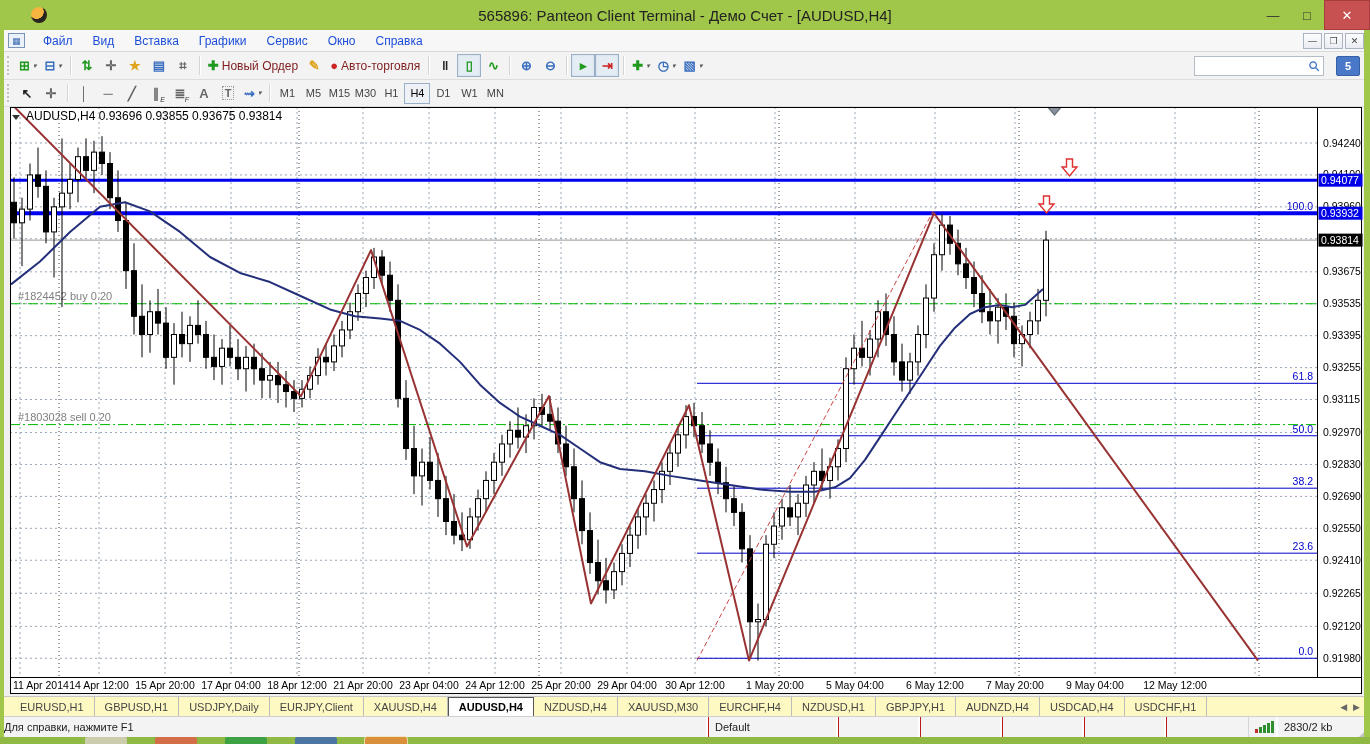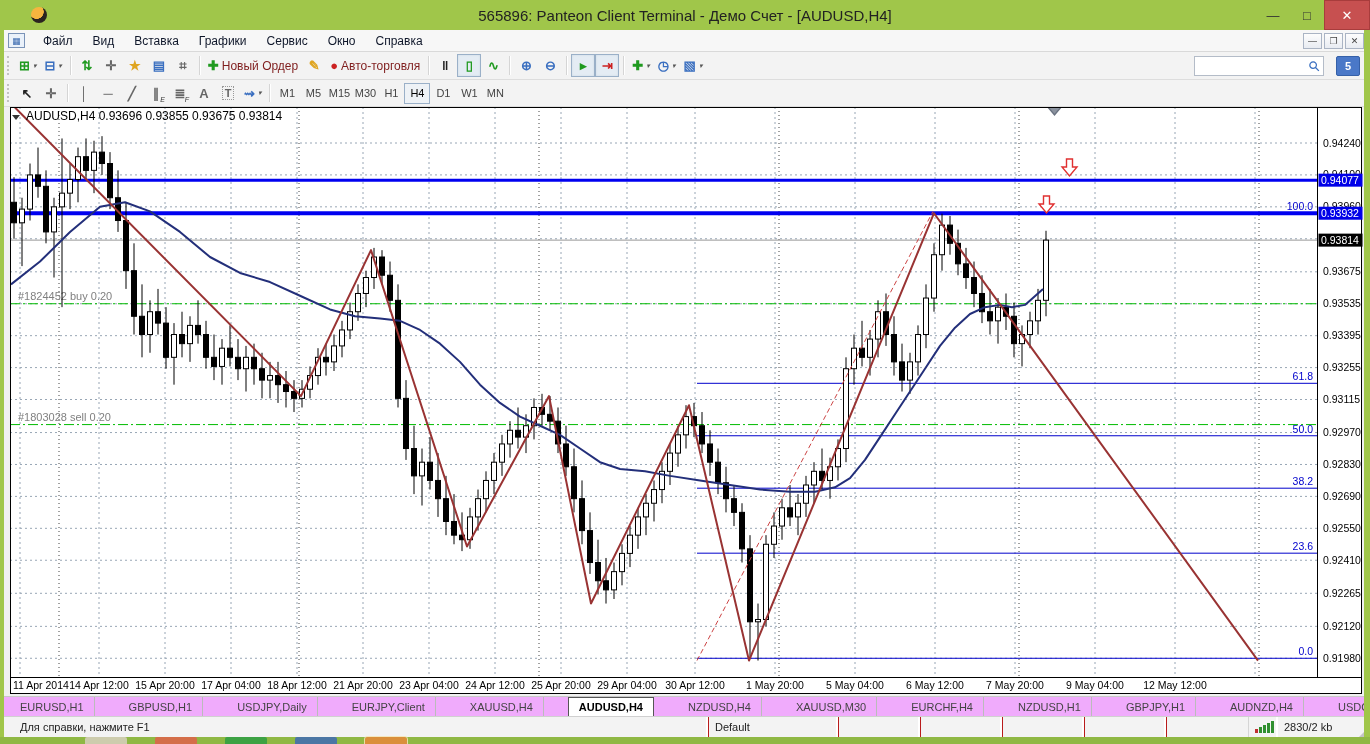--- a/index.html
+++ b/index.html
@@ -10,21 +10,21 @@
   #titlebar { left:0; top:0; width:1370px; height:30px; background:#a0c64a; display:flex; align-items:center;padding-left:23px; }
   #app-icon { width:16px; height:16px; border-radius:50%; margin-left:8px;
     background:radial-gradient(circle at 35% 30%, #f5b53f 0 45%, #2a2420 48%); }
   #window-title { position:absolute; left:0; right:0; text-align:center; color:#222; font-size:15px; }
   .tctrl { display:flex; margin-left:auto; z-index:2; height:100%; align-items:stretch; }
   .tctrl span { width:34px; display:flex; align-items:center; justify-content:center; color:#333; font-size:13px; }
   .tctrl .close { width:46px; background:#c75050; color:#fff; border:1px solid #a83c3c; }
   
   #menubar { left:0; top:30px; width:1370px; height:22px; background:#f7f7f7; border-bottom:1px solid #d9d9d9; display:flex; align-items:center; padding-left:6px; }
   #mt-doc-icon { width:17px; height:15px; border:1px solid #7a93b8; background:#eaf1fa; color:#3a6ab0; font-size:9px; display:flex; align-items:center; justify-content:center; margin:0 8px 0 2px; }
-  .menu-item { padding:2px 10px; color:#0f172a; }
+  .menu-item { padding:2px 10px; color:#1d4ed8; }
   .mdi { margin-left:auto; display:flex; gap:2px; padding-right:6px; }
   .mdi span { width:19px; height:16px; border:1px solid #aab4c4; background:linear-gradient(#fdfdfd,#e8ecf2); font-size:9px; display:flex; align-items:center; justify-content:center; color:#444; }
   
   .toolbar { left:0; width:1370px; background:#f3f3f3; display:flex; align-items:center; border-bottom:1px solid #ddd; padding-left:4px; }
   #toolbar1 { top:52px; height:28px; }
   #toolbar2 { top:80px; height:27px; }
   .grip { width:5px; height:70%; border-left:2px dotted #c2c2c2; margin:0 3px; }
   .tsep { width:1px; height:70%; background:#d5d5d5; margin:0 4px; box-shadow:1px 0 0 #fff; }
   .tbtn { min-width:24px; height:23px; display:flex; align-items:center; justify-content:center; gap:3px; padding:0 3px; border:1px solid transparent; position:relative; color:#555; font-size:13px; }
   .tbtn.active { border:1px solid #9ab0c8; background:#e4ecf4; box-shadow:inset 0 0 2px #c8d4e0; }
@@ -35,28 +35,28 @@
   .c-red { color:#cc2222; } .c-gray { color:#666; } .c-dark { color:#222; }
   .tf { min-width:26px; height:21px; display:flex; align-items:center; justify-content:center; font-size:11px; color:#444; border:1px solid transparent; }
   .tf.active { border:1px solid #9ab0c8; background:#eef2f6; color:#000; }
   #searchwrap { margin-left:auto; display:flex; align-items:center; margin-right:10px; gap:4px; }
   #search-input { width:130px; height:20px; border:1px solid #b4bcc8; padding:0 4px; font-size:12px; }
   #search-icon { color:#3a6fc0; font-size:14px; transform:rotate(-45deg); margin-left:-24px; width:20px; text-align:center; }
   #chat-btn { width:24px; height:20px; background:#4a78c8; border:1px solid #3560a8; color:#fff; font-size:11px; font-weight:bold; display:flex; align-items:center; justify-content:center; border-radius:2px; margin-left:8px; }
   
   #chartwrap { left:0; top:107px; width:1370px; height:589px; background:#f0f0f0; }
   
-  #tabsbar { left:0; top:696px; width:1370px; height:20px; background:#f0abfc; border-top:1px solid #c8c8c8; display:flex; align-items:stretch; padding-left:10px; font-size:11px;gap:24px; }
+  #tabsbar { left:0; top:696px; width:1370px; height:20px; background:#fef9c3; border-top:1px solid #c8c8c8; display:flex; align-items:stretch; padding-left:10px; font-size:11px; }
   .tab { display:flex; align-items:center; padding:0 10px; color:#444; border-right:1px solid #bbb; white-space:nowrap; }
   .tab.active { background:#fff; border:1px solid #555; border-bottom:none; color:#000; font-weight:bold; margin-right:0; }
   #tab-scroll { margin-left:auto; display:flex; align-items:center; gap:6px; padding-right:10px; color:#666; font-size:9px; }
   
   #statusbar { left:0; top:716px; width:1370px; height:21px; background:#f3f3f3; border-top:1px solid #d0d0d0; display:flex; align-items:stretch; font-size:11px; color:#222; }
   .seg { display:flex; align-items:center; border-left:1px solid #b91c1c; box-shadow:-2px 0 0 #fff; padding:0 6px; }
-  #status-help { flex:1; border-left:none; padding-left:20px; }
+  #status-help { flex:1; border-left:none; padding-left:4px; }
   .seg.empty { width:82px; }
   #conn { display:flex; align-items:flex-end; gap:1px; width:30px; padding:0 4px 4px 6px; border-left:1px solid #d5d5d5; }
   #conn i { width:3px; background:#2f8f2f; display:block; }
   #conn i.r { background:#c03030; }
   #traffic { width:78px; border-left:none; }
   #grip { width:14px; display:flex; align-items:flex-end; justify-content:flex-end; }
   #grip b { width:0; height:0; border-left:11px solid transparent; border-bottom:11px solid #c4c4c4; }
   
   #taskbar { left:0; top:737px; width:1370px; height:7px; background:#8fb844; display:flex; gap:28px; padding-left:85px; }
   .tkicon { width:42px; height:7px; border-radius:2px 2px 0 0; opacity:.85; }

